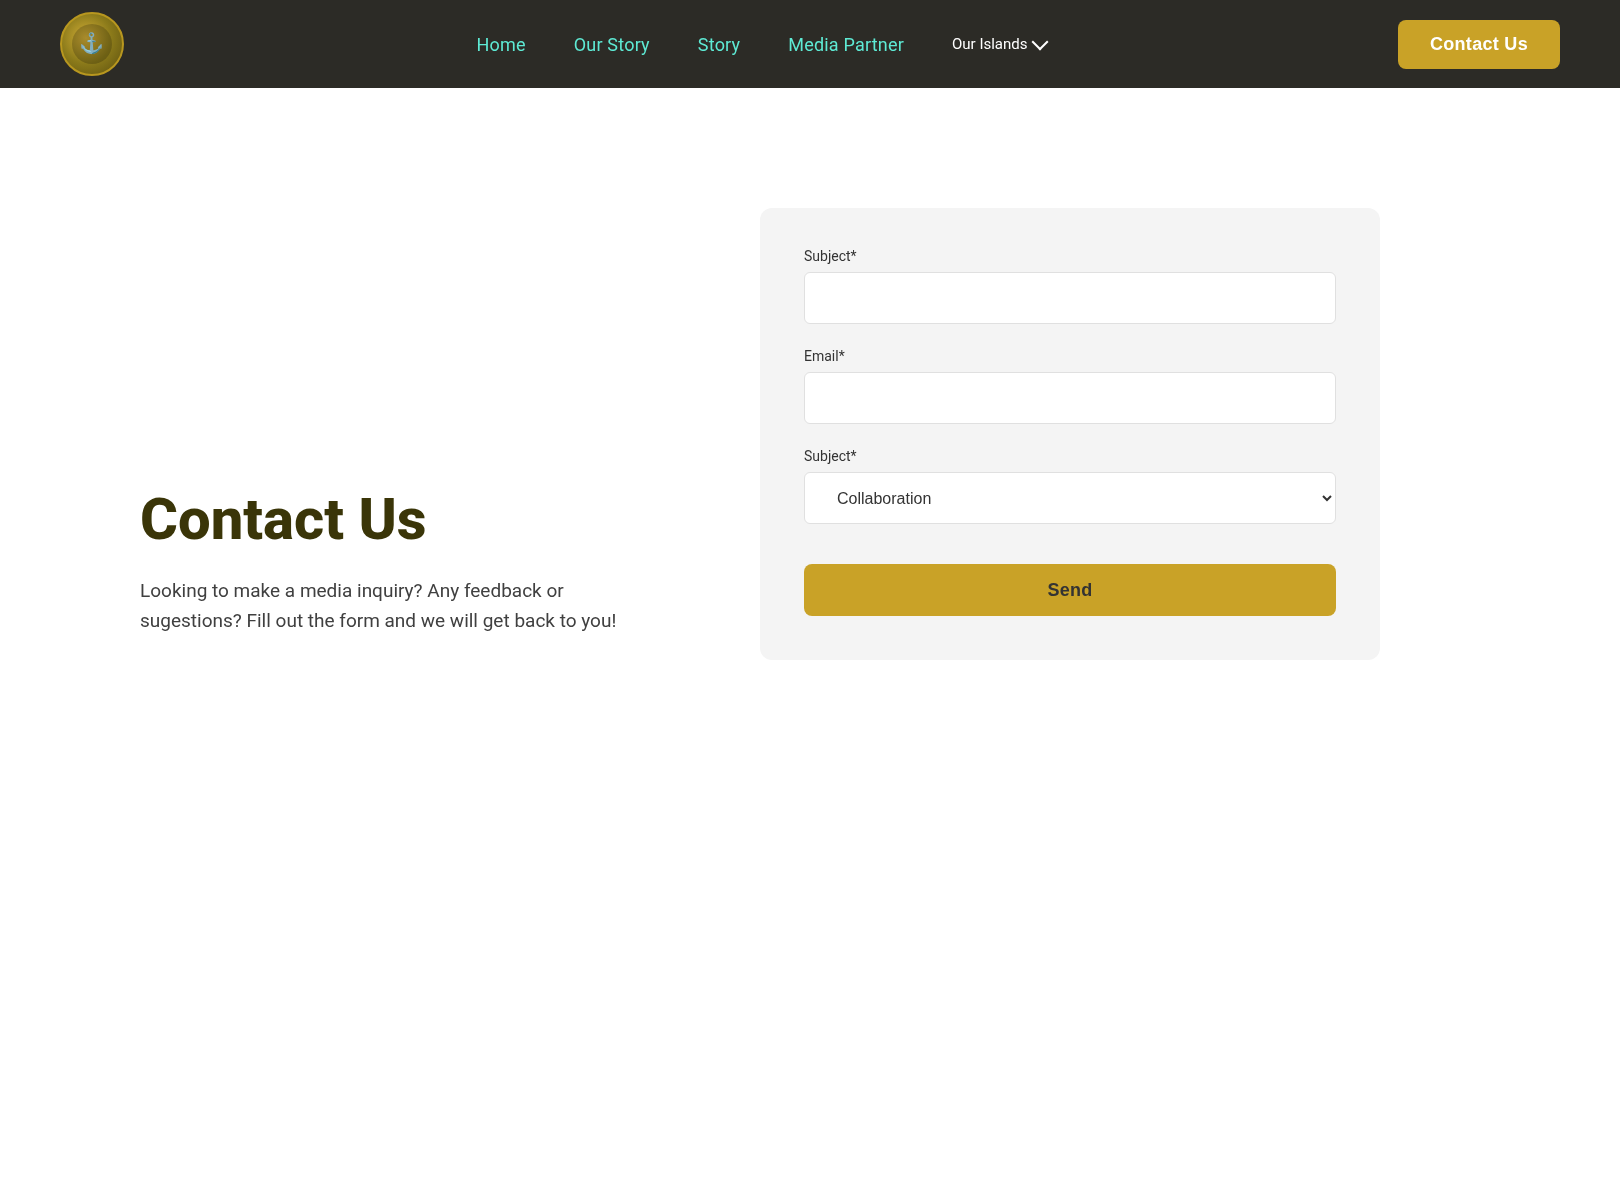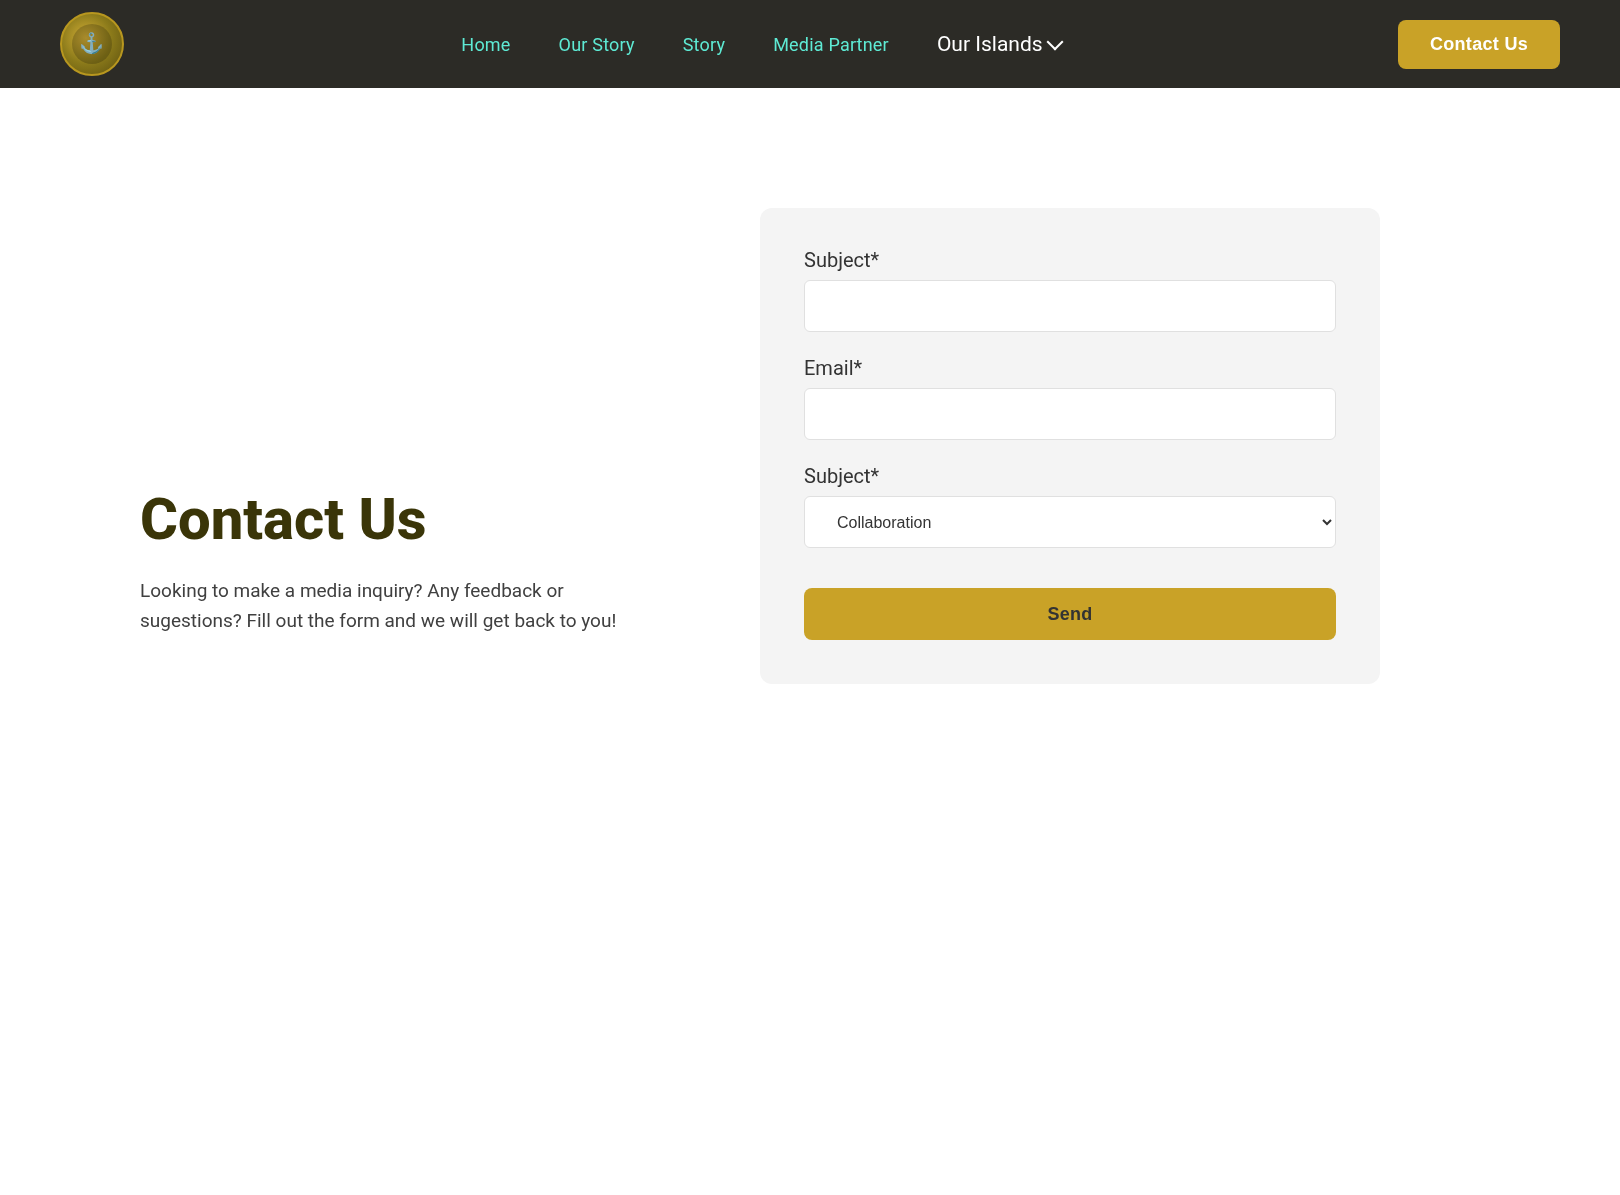--- a/index.html
+++ b/index.html
@@ -61,21 +61,21 @@
       font-weight: 400;
       letter-spacing: 0.2px;
     }
 
     .nav-our-islands {
       display: flex;
       align-items: center;
       gap: 6px;
       cursor: pointer;
       color: #ffffff;
-      font-size: 21px;
+      font-size: 15px;
     }
 
     .chevron-icon {
       display: inline-block;
       width: 12px;
       height: 12px;
       border-right: 2px solid #ffffff;
       border-bottom: 2px solid #ffffff;
       transform: rotate(45deg);
       margin-top: -4px;
@@ -130,21 +130,21 @@
       padding: 40px 44px 44px 44px;
       max-width: 620px;
     }
 
     .form-group {
       margin-bottom: 24px;
     }
 
     .form-label {
       display: block;
-      font-size: 20px;
+      font-size: 14px;
       color: #333333;
       margin-bottom: 8px;
       font-weight: 400;
     }
 
     .form-input {
       width: 100%;
       height: 52px;
       background: #ffffff;
       border: 1px solid #e0e0e0;

